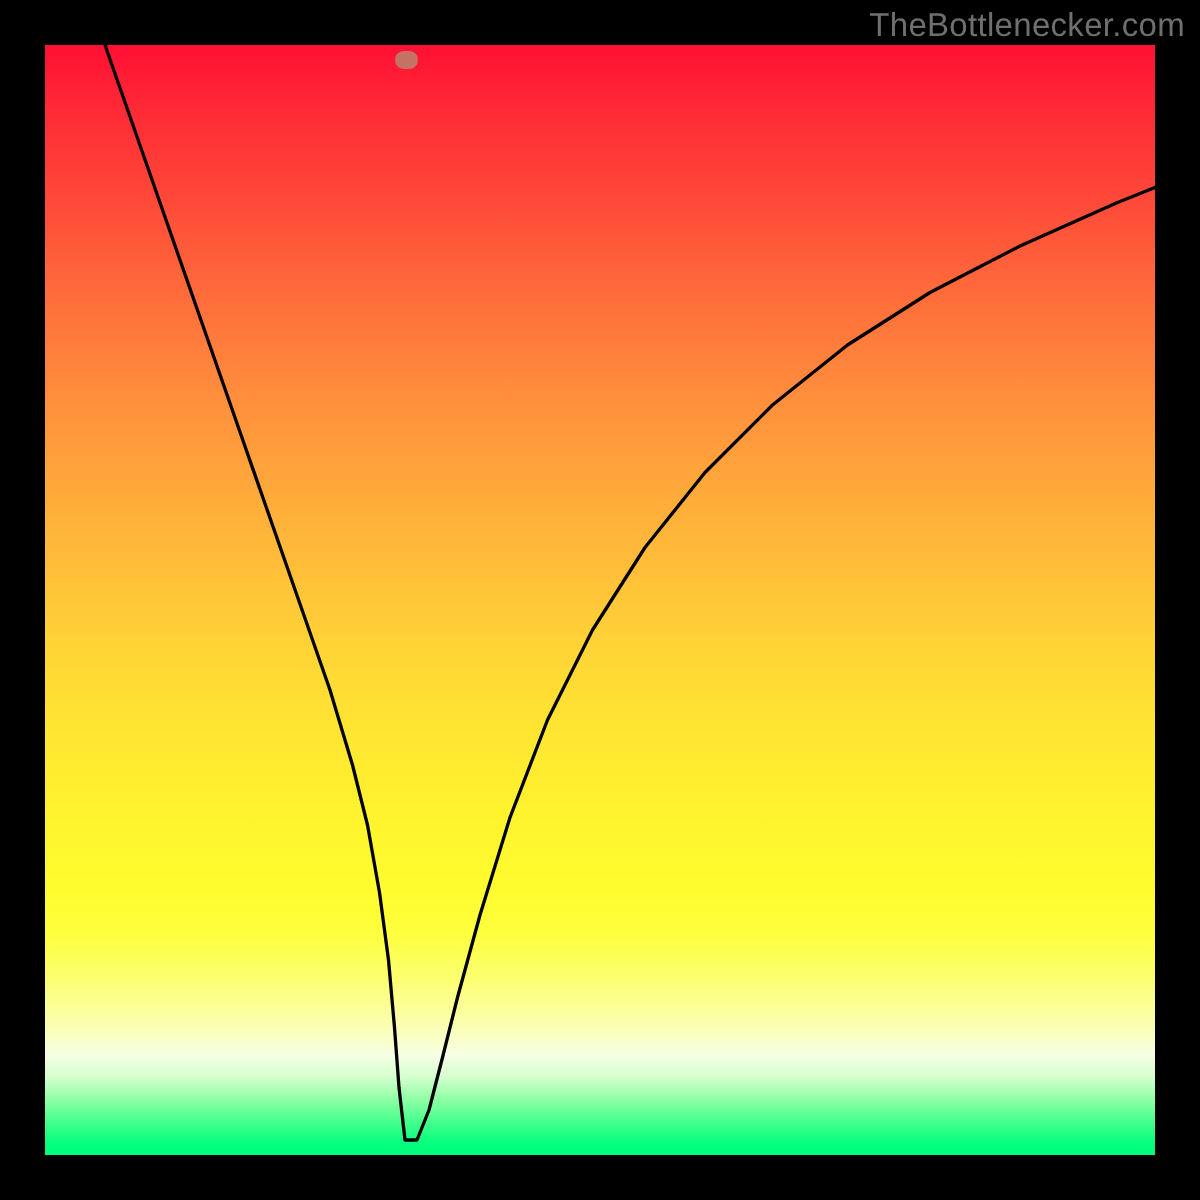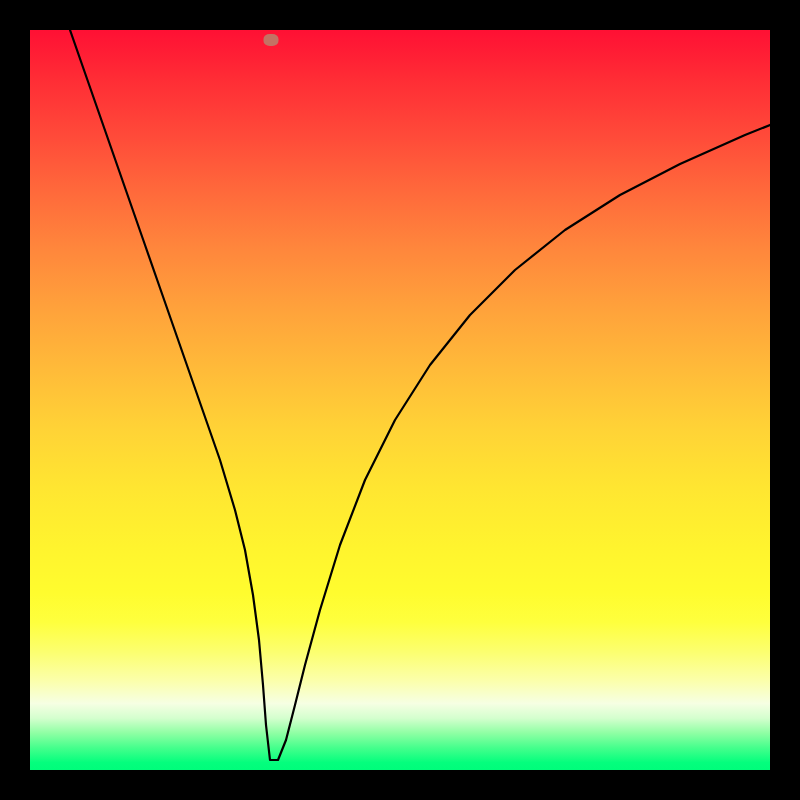--- a/index.html
+++ b/index.html
@@ -73,20 +73,21 @@
     color: #6f6f6f;
     font-size: 22px;
     font-weight: 500;
     letter-spacing: 0.2px;
   }
 </style>
 </head>
 <body>
 
 <div class="frame">
+  <div class="watermark">TheBottlenecker.com</div>
   <div class="plot-area">
     <div class="gradient"></div>
     <svg class="curve-svg" viewBox="0 0 740 740" preserveAspectRatio="none">
       <path id="curve-path" fill="none" stroke="#000" stroke-width="2.2" stroke-linejoin="round" stroke-linecap="round" d="M40 0 L55 43 L70 86 L85 129 L100 172 L115 215 L130 258 L145 301 L160 344 L175 387 L190 430 L205 480 L215 520 L223 565 L229 610 L233 655 L236 695 L240 730 L248 730 L256 710 L265 675 L275 635 L290 580 L310 515 L335 450 L365 390 L400 335 L440 285 L485 240 L535 200 L590 165 L650 134 L715 105 L740 95"></path>
     </svg>
     <div id="marker" class="marker" style="left: 241px; top: 10px; background: rgb(195, 114, 100);"></div>
   </div>
 </div>
 
 </body></html>

